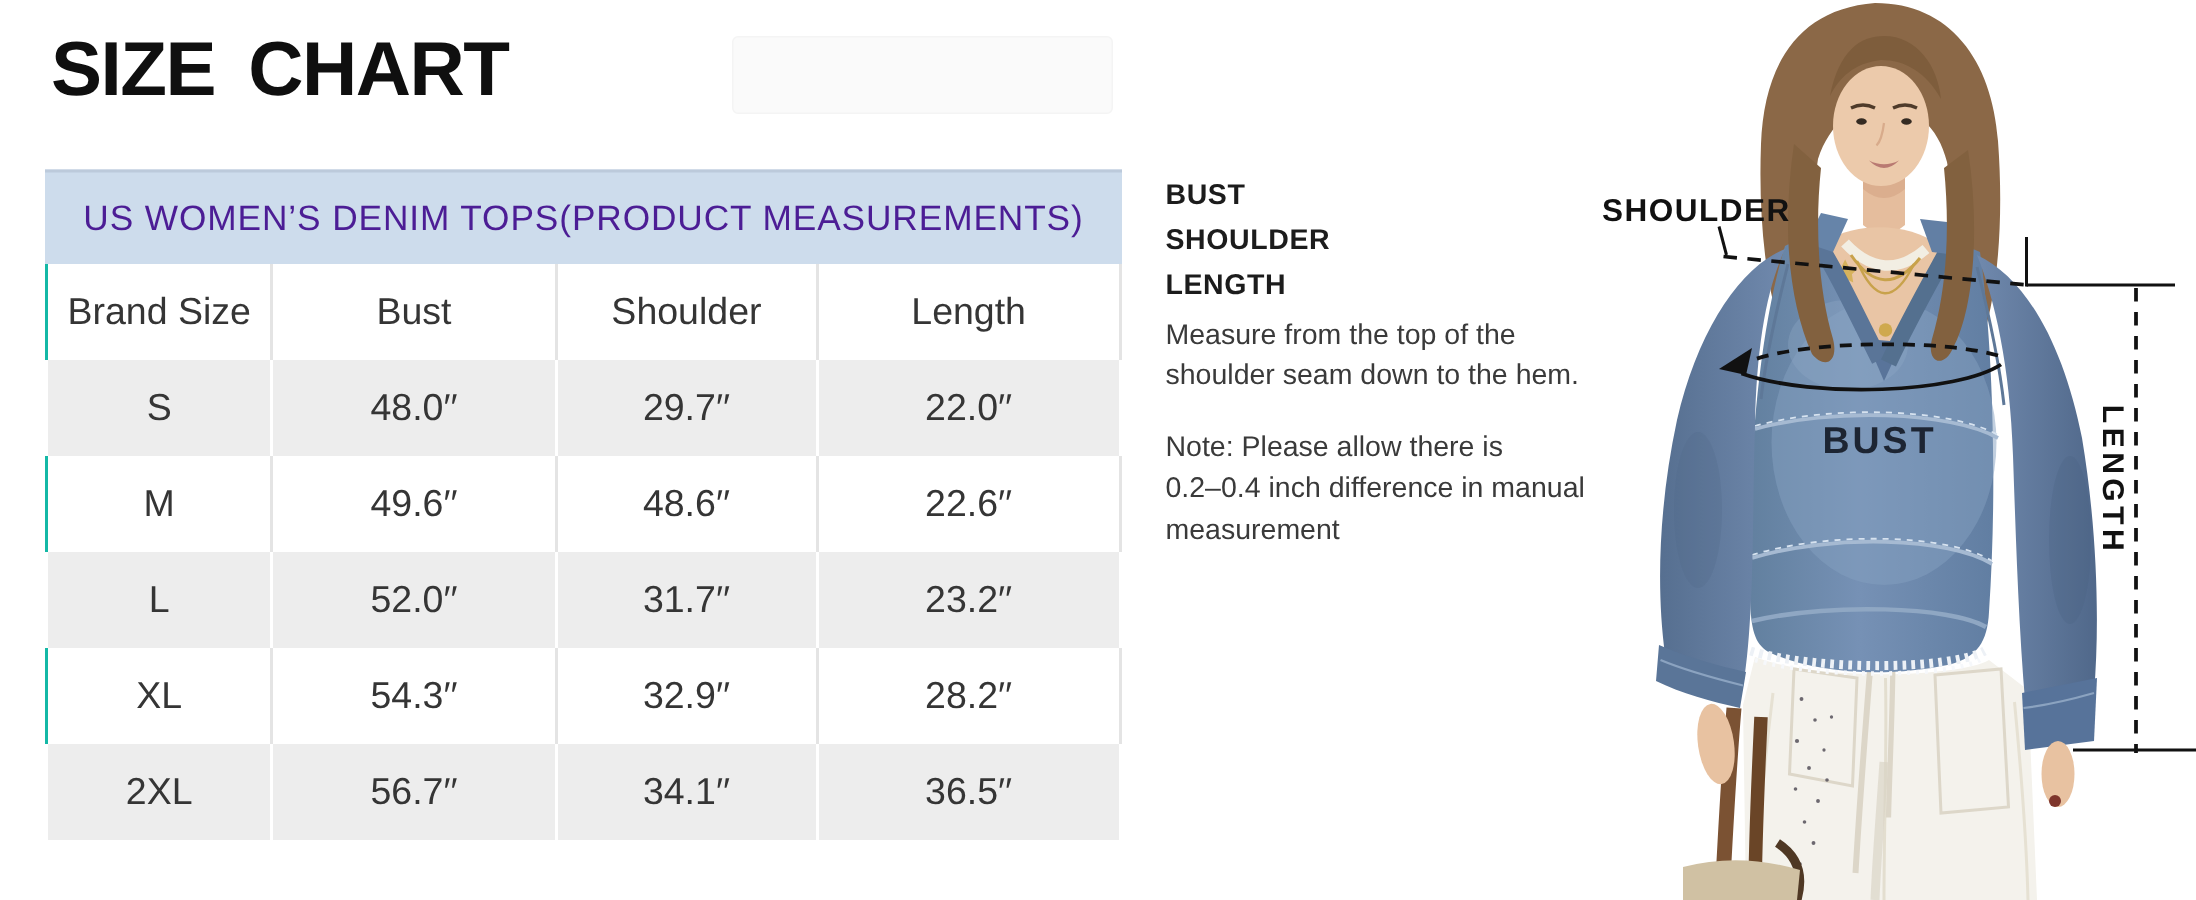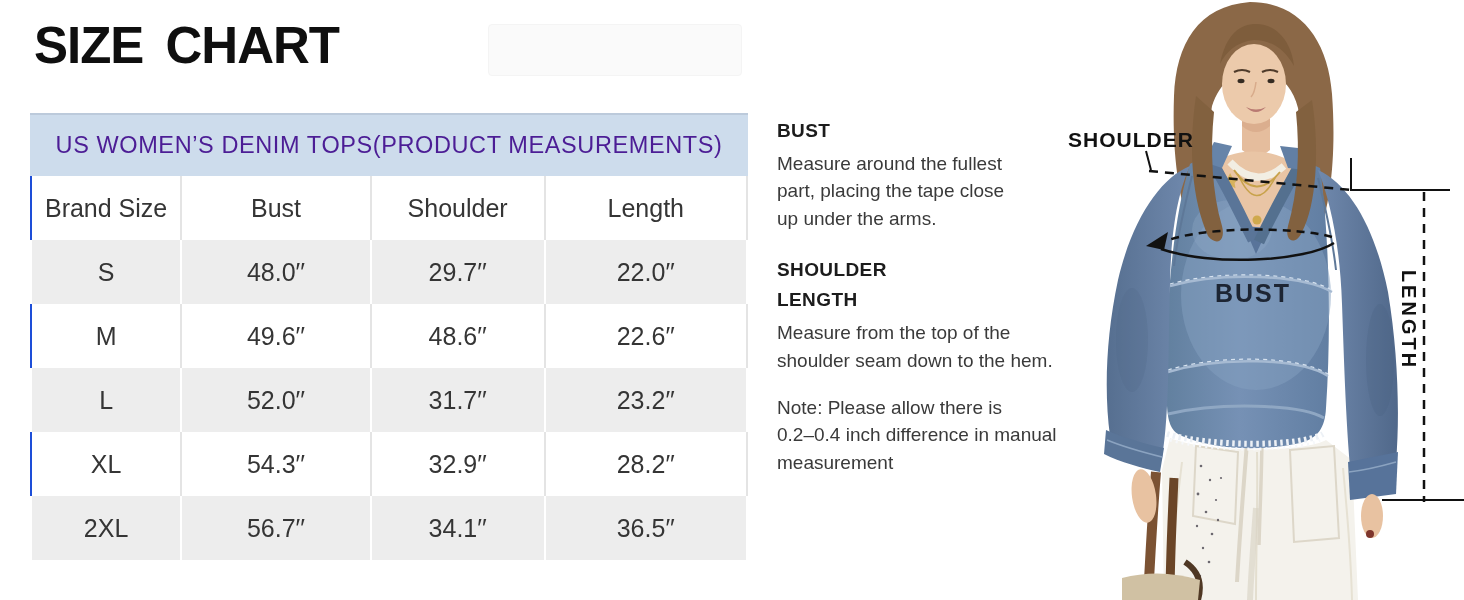--- a/index.html
+++ b/index.html
@@ -18,21 +18,21 @@
   .chart{position:absolute;left:30px;top:113px;width:718px;}
   .chart-header{box-sizing:border-box;height:63px;background:#cddcec;border-top:2px solid #bccadb;
                 display:flex;align-items:center;justify-content:center;
                 font-size:23.5px;letter-spacing:.6px;color:#4c1d95;}
   table.size{width:100%;border-collapse:separate;border-spacing:0;table-layout:fixed;}
   table.size col.c1{width:21.2%;} table.size col.c2{width:26.4%;}
   table.size col.c3{width:24.2%;} table.size col.c4{width:28.2%;}
   table.size th,table.size td{height:64px;padding:0;text-align:center;vertical-align:middle;
       font-size:25px;font-weight:400;color:#353535;
       border-right:2px solid #e4e4e4;}
-  table.size th:first-child,table.size td:first-child{border-left:2px solid #1d4ed8;}
+  table.size th:first-child,table.size td:first-child{border-left:2px solid #14b8a6;}
   table.size th:last-child,table.size td:last-child{border-right:2px solid #e4e4e4;}
   table.size thead tr{background:#ffffff;}
   table.size tbody tr:nth-child(odd){background:#ededed;}
   table.size tbody tr:nth-child(odd) td{border-color:#ffffff;}
   table.size tbody tr:nth-child(even){background:#ffffff;}
 
   
   .info{position:absolute;left:777px;top:120px;width:336px;}
   .info h3{margin:0 0 8px 0;font-size:19px;font-weight:700;color:#1c1c1c;letter-spacing:.4px;}
   .info p{margin:0 0 27px 0;font-size:19px;line-height:27.4px;color:#3a3a3a;white-space:pre-line;}
@@ -106,23 +106,20 @@
       <td>56.7′′</td>
       <td>34.1′′</td>
       <td>36.5′′</td>
     </tr>
   </tbody>
     </table>
   </div>
 
   <div class="info">
     <h3>BUST</h3>
-    <p>Measure around the fullest
-part, placing the tape close
-up under the arms.</p>
     <h3>SHOULDER</h3>
     <h3>LENGTH</h3>
     <p class="tight">Measure from the top of the
 shoulder seam down to the hem.</p>
     <p class="note">Note: Please allow there is
 0.2–0.4 inch difference in manual
 measurement</p>
   </div>
 
   <div class="photo">

